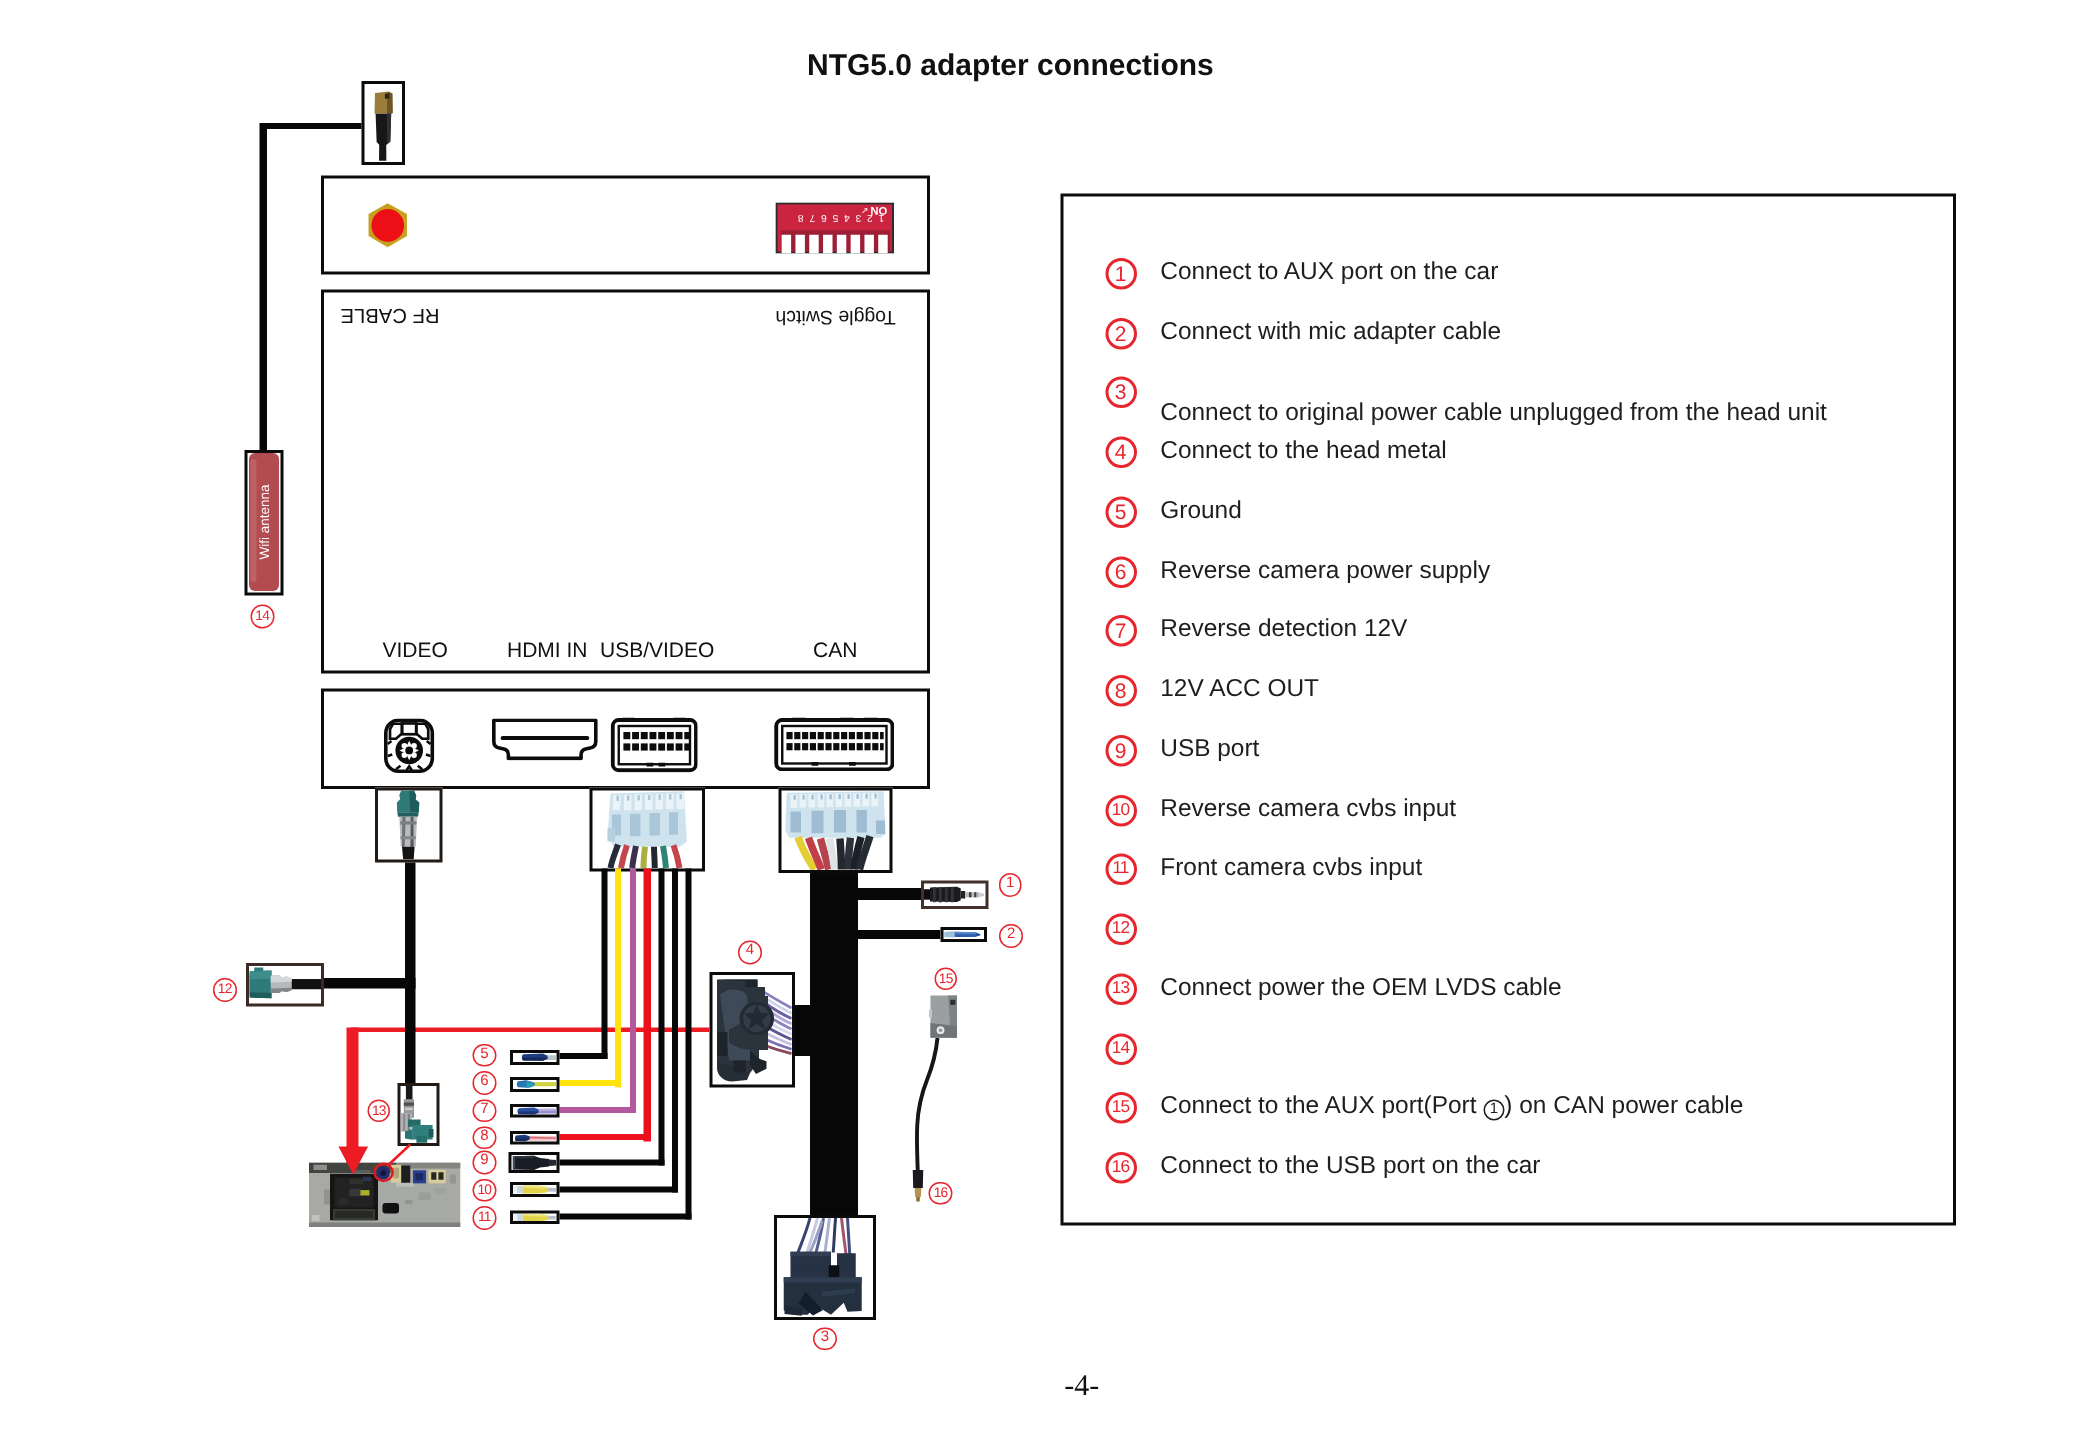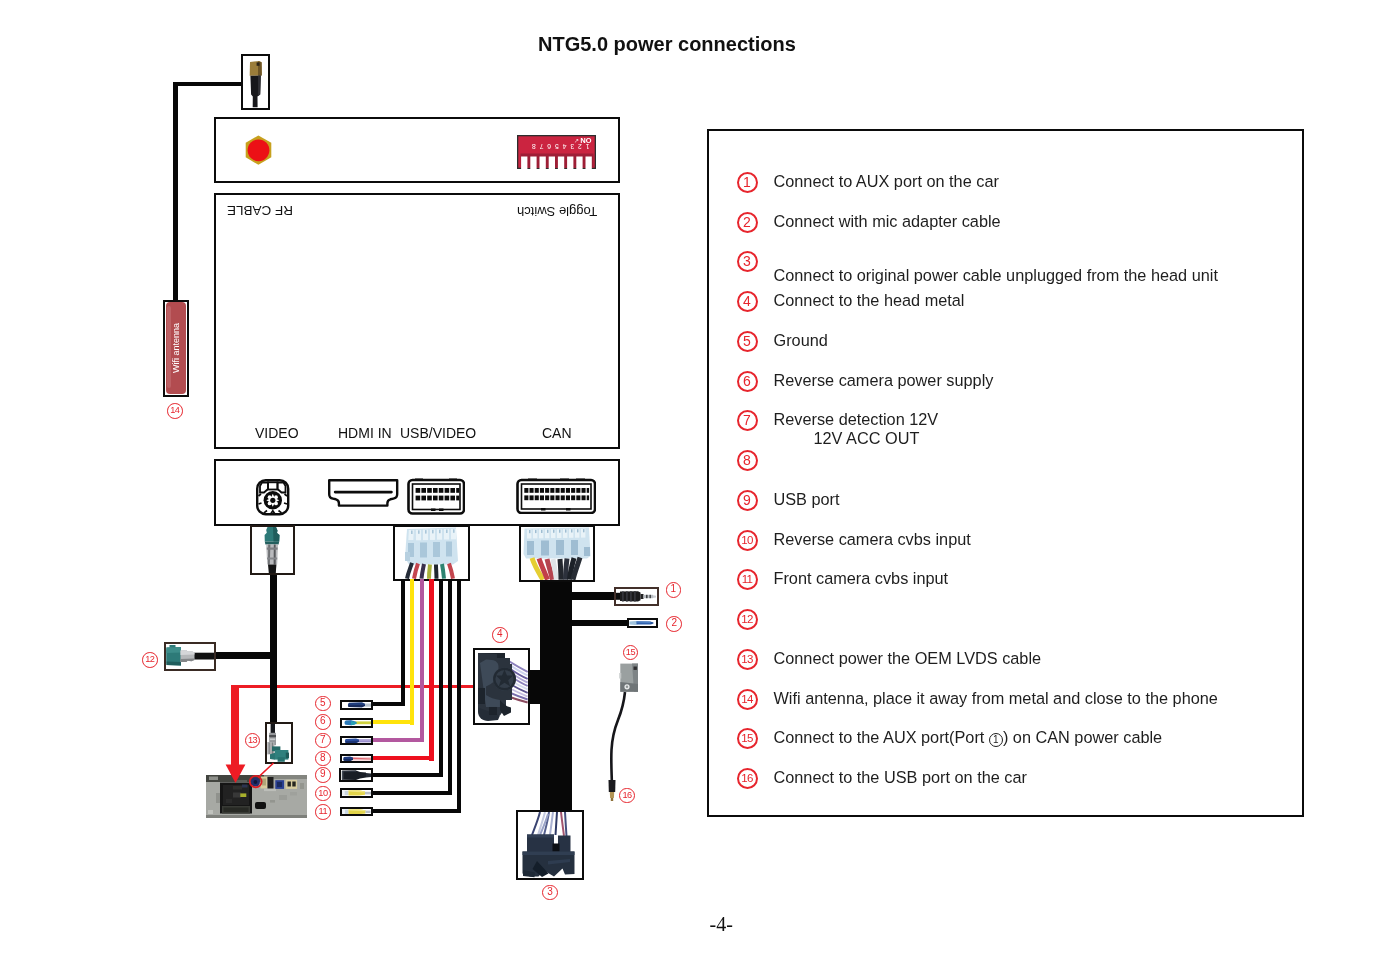--- a/index.html
+++ b/index.html
@@ -15,21 +15,21 @@
 .plbl{position:absolute;width:21px;height:21px;border:2px solid #e7252d;border-radius:50%;
   color:#e7252d;font-size:14px;line-height:16.9px;text-align:center;}
 .plbl.d2{font-size:11.5px;letter-spacing:-0.6px;}
 .ptxt{position:absolute;left:773.5px;color:#1e1e1e;font-size:16.3px;line-height:19px;white-space:nowrap;}
 .txt{position:absolute;color:#111;white-space:nowrap;}
 </style>
 </head>
 <body>
 <div id="page">
 
-<div class="txt" style="left:538px;top:33px;font-size:20px;font-weight:bold;">NTG5.0 power connections</div>
+<div class="txt" style="left:538px;top:33px;font-size:20px;font-weight:bold;">NTG5.0 adapter connections</div>
 
 <div class="box" style="left:213.5px;top:116.5px;width:406px;height:66.5px;"></div>
 
 <svg class="abs" style="left:245px;top:135px;" width="28" height="31" viewBox="0 0 28 31">
 <polygon points="13.4,0.5 26.3,7.7 26.3,22.3 13.4,29.8 0.7,22.3 0.7,7.7" fill="#c7a11e"></polygon>
 <circle cx="13.5" cy="15.3" r="10.9" fill="#ec1016"></circle>
 </svg>
 
 <svg class="abs" style="left:516.5px;top:134.5px;" width="79" height="34" viewBox="0 0 79 34">
 <rect x="0.6" y="0.6" width="77.8" height="32.8" fill="#cb2440" stroke="#2d2d2d" stroke-width="1.4"></rect>
@@ -600,21 +600,21 @@
 <div class="plbl" style="left:736.5px;top:370.6px;">6</div>
 
 <div class="ptxt" style="top:370.5px;">Reverse camera power supply</div>
 
 <div class="plbl" style="left:736.5px;top:410.3px;">7</div>
 
 <div class="ptxt" style="top:410.3px;">Reverse detection 12V</div>
 
 <div class="plbl" style="left:736.5px;top:450.1px;">8</div>
 
-<div class="ptxt" style="top:429px;margin-left:40px;">12V ACC OUT</div>
+<div class="ptxt" style="top:450px;">12V ACC OUT</div>
 
 <div class="plbl" style="left:736.5px;top:489.8px;">9</div>
 
 <div class="ptxt" style="top:489.8px;">USB port</div>
 
 <div class="plbl d2" style="left:736.5px;top:529.6px;">10</div>
 
 <div class="ptxt" style="top:529.5px;">Reverse camera cvbs input</div>
 
 <div class="plbl d2" style="left:736.5px;top:569.3px;">11</div>
@@ -623,21 +623,20 @@
 
 <div class="plbl d2" style="left:736.5px;top:609.1px;">12</div>
 
 
 <div class="plbl d2" style="left:736.5px;top:648.8px;">13</div>
 
 <div class="ptxt" style="top:648.8px;">Connect power the OEM LVDS cable</div>
 
 <div class="plbl d2" style="left:736.5px;top:688.6px;">14</div>
 
-<div class="ptxt" style="top:688.5px;">Wifi antenna, place it away from metal and close to the phone</div>
 
 <div class="plbl d2" style="left:736.5px;top:728.3px;">15</div>
 
 <div class="ptxt" style="top:728.3px;">Connect to the AUX port(Port <span style="display:inline-block;width:14px;height:14px;border:1.3px solid #1e1e1e;border-radius:50%;font-size:10px;line-height:11.2px;text-align:center;vertical-align:0.5px;">1</span>) on CAN power cable</div>
 
 <div class="plbl d2" style="left:736.5px;top:768.1px;">16</div>
 
 <div class="ptxt" style="top:768px;">Connect to the USB port on the car</div>
 
 <div class="txt" style="left:709.5px;top:912.5px;font-family:'Liberation Serif',serif;font-size:20px;">-4-</div>

